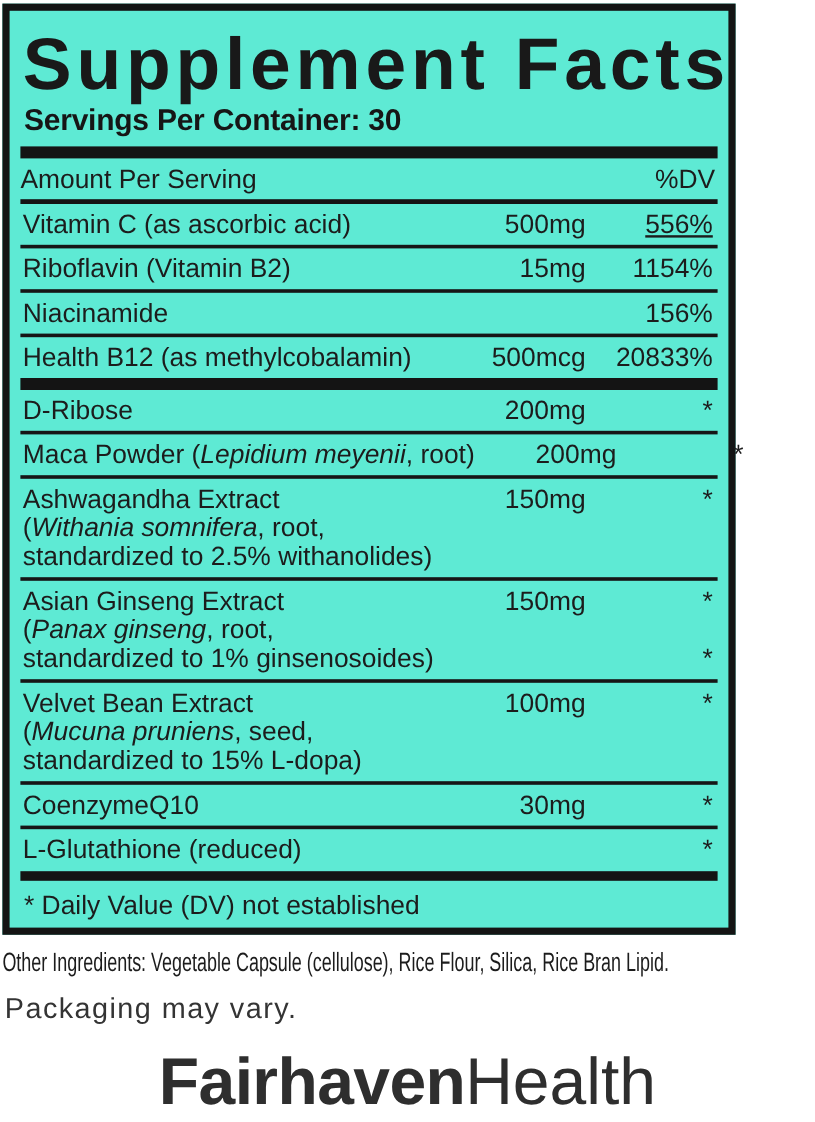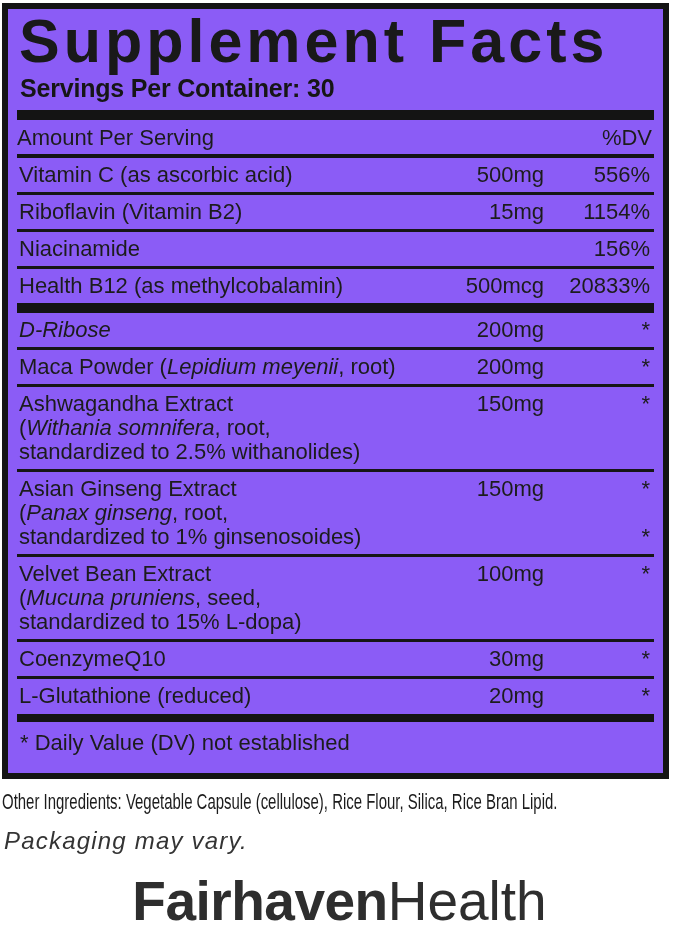--- a/index.html
+++ b/index.html
@@ -2,22 +2,22 @@
 <html><head>
 <meta charset="utf-8">
 <style>
   * { margin:0; padding:0; box-sizing:border-box; }
   html,body { background:#ffffff; }
   body { font-family:"Liberation Sans", sans-serif; color:#1c1c1c; }
   .page { position:relative; width:679px; height:935px; background:#fff; overflow:hidden; }
 
   
   .panel {
-    position:absolute; left:2px; top:3px; width:667px; height:776px;
-    border:6px solid #141414; background:#8b5cf6; padding:0 9px 0 9px;
+    position:absolute; left:2px; top:3px; width:611px; height:776px;
+    border:6px solid #141414; background:#5eead4; padding:12px 9px 0 9px;
   }
   .title {
     font-size:61px; font-weight:bold; letter-spacing:4px; line-height:1.06;
     white-space:nowrap; color:#191919; margin-left:2px;
   }
   .serving { font-size:25px; font-weight:bold; line-height:28px; letter-spacing:-0.2px; margin-left:3px; color:#161616; }
   .bar { height:10px; background:#141414; }
   .bar-top { margin-top:8px; }
   .bar-mid { margin-top:0; }
   .bar-sm { height:8px; margin-top:1px; }
@@ -35,21 +35,21 @@
   .it { font-style:italic; }
 
   .footnote { font-size:22px; line-height:24px; padding:9px 0 0 3px; }
 
   
   .other-ing {
     position:absolute; left:2px; top:789px; font-size:22px; white-space:nowrap;
     display:inline-block; transform:scaleX(0.68); transform-origin:0 0; color:#1c1c1c;
   }
   .packaging {
-    position:absolute; left:4px; top:827px; font-size:24px; letter-spacing:1.2px; color:#343434;font-style:italic;
+    position:absolute; left:4px; top:827px; font-size:24px; letter-spacing:1.2px; color:#343434;
   }
   .logo {
     position:absolute; left:0; top:872px; width:100%; text-align:center;
     font-size:55px; line-height:58px; color:#2e2e2e; white-space:nowrap;
   }
   .logo-b { font-weight:bold; letter-spacing:-0.5px; }
   .logo-l { font-weight:normal; letter-spacing:0; }
 </style>
 </head>
 <body>
@@ -65,21 +65,21 @@
     <div class="hdr">
       <span class="hdr-amount">Amount Per Serving</span>
       <span class="hdr-dv">%DV</span>
     </div>
     <div class="rule"></div>
 
     <div id="section-vitamins">
         <div class="row">
           <div class="cell name" style="grid-row: 1;"><span>Vitamin C (as ascorbic acid)</span></div>
           <div class="cell amount" style="grid-row: 1;">500mg</div>
-          <div class="cell dv" style="grid-row: 1;">556%</div>
+          <div class="cell dv" style="grid-row: 1; text-decoration: underline;">556%</div>
         </div>
         <div class="row">
           <div class="cell name" style="grid-row: 1;"><span>Riboflavin (Vitamin B2)</span></div>
           <div class="cell amount" style="grid-row: 1;">15mg</div>
           <div class="cell dv" style="grid-row: 1;">1154%</div>
         </div>
         <div class="row">
           <div class="cell name" style="grid-row: 1;"><span>Niacinamide</span></div>
           <div class="cell dv" style="grid-row: 1;">156%</div>
         </div>
@@ -87,21 +87,21 @@
           <div class="cell name" style="grid-row: 1;"><span>Health B12 (as methylcobalamin)</span></div>
           <div class="cell amount" style="grid-row: 1;">500mcg</div>
           <div class="cell dv" style="grid-row: 1;">20833%</div>
         </div>
       </div>
 
     <div class="bar bar-mid"></div>
 
     <div id="section-botanicals">
         <div class="row">
-          <div class="cell name" style="grid-row: 1; font-style: italic;"><span>D-Ribose</span></div>
+          <div class="cell name" style="grid-row: 1;"><span>D-Ribose</span></div>
           <div class="cell amount" style="grid-row: 1;">200mg</div>
           <div class="cell dv" style="grid-row: 1;">*</div>
         </div>
         <div class="row">
           <div class="cell name" style="grid-row: 1;"><span>Maca Powder (</span><span class="it">Lepidium meyenii</span><span>, root)</span></div>
           <div class="cell amount" style="grid-row: 1;">200mg</div>
           <div class="cell dv" style="grid-row: 1;">*</div>
         </div>
         <div class="row">
           <div class="cell name" style="grid-row: 1;"><span>Ashwagandha Extract</span></div>
@@ -125,21 +125,20 @@
           <div class="cell amount" style="grid-row: 1;">100mg</div>
           <div class="cell dv" style="grid-row: 1;">*</div>
         </div>
         <div class="row">
           <div class="cell name" style="grid-row: 1;"><span>CoenzymeQ10</span></div>
           <div class="cell amount" style="grid-row: 1;">30mg</div>
           <div class="cell dv" style="grid-row: 1;">*</div>
         </div>
         <div class="row">
           <div class="cell name" style="grid-row: 1;"><span>L-Glutathione (reduced)</span></div>
-          <div class="cell amount" style="grid-row: 1;">20mg</div>
           <div class="cell dv" style="grid-row: 1;">*</div>
         </div>
       </div>
 
     <div class="bar bar-sm"></div>
     <div class="footnote">* Daily Value (DV) not established</div>
   </div>
 
   <span class="other-ing">Other Ingredients: Vegetable Capsule (cellulose), Rice Flour, Silica, Rice Bran Lipid.</span>
 

